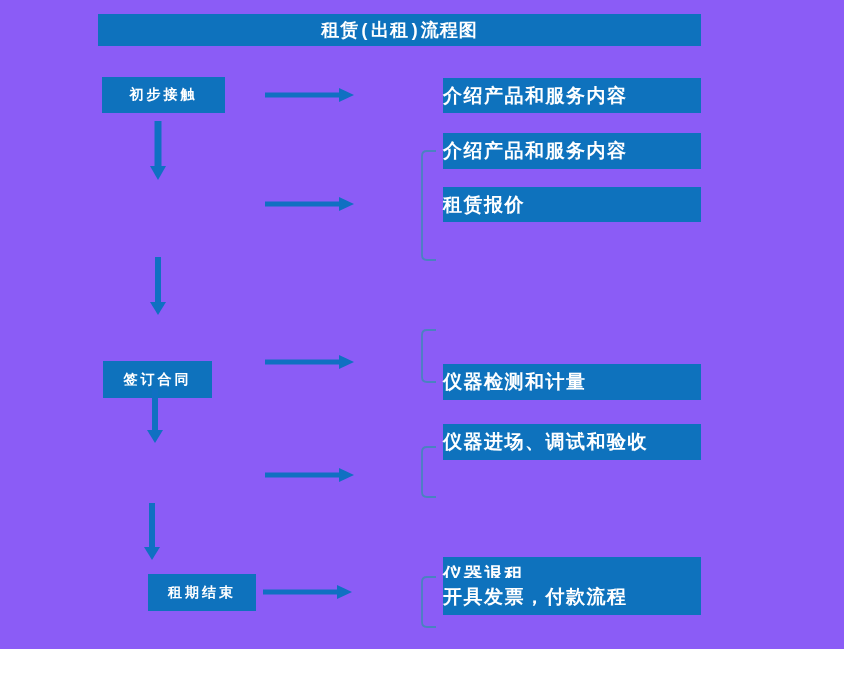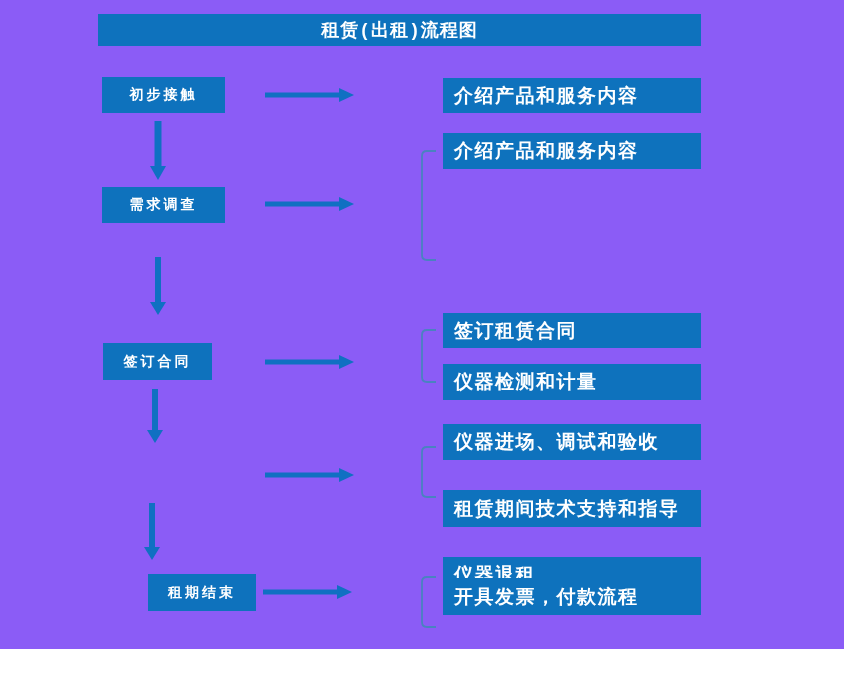--- a/index.html
+++ b/index.html
@@ -29,27 +29,26 @@
     letter-spacing: 1px;
   }
   .step-box {
     justify-content: center;
     font-size: 14px;
     letter-spacing: 3px;
   }
   .out-box {
     left: 443px; width: 258px;
     justify-content: flex-start;
-    padding-left: 11px;
     font-size: 19px;
     letter-spacing: 1.5px;
   }
   #step-1 { left: 102px; top: 77px;  width: 123px; height: 36px; }
   #step-2 { left: 102px; top: 187px; width: 123px; height: 36px; }
-  #step-3 { left: 103px; top: 343px; width: 109px; height: 37px; }
+  #step-3 { left: 103px; top: 361px; width: 109px; height: 37px; }
   #step-4 { left: 100px; top: 457px; width: 109px; height: 36px; }
   #step-5 { left: 100px; top: 574px; width: 108px; height: 37px; margin-left: 48px; }
   #out-1-1 { top: 78px;  height: 35px; }
   #out-2-1 { top: 133px; height: 36px; }
   #out-2-2 { top: 187px; height: 35px; }
   #out-2-3 { top: 243px; height: 35px; }
   #out-3-1 { top: 313px; height: 35px; }
   #out-3-2 { top: 364px; height: 36px; }
   #out-4-1 { top: 424px; height: 36px; }
   #out-4-2 { top: 490px; height: 37px; }
@@ -66,30 +65,28 @@
   .bracket     { stroke: #4a82c0; stroke-width: 1.8; fill: none; }
 </style>
 </head>
 <body>
 
 <div id="canvas">
 
   <div class="blue-box title-bar">租赁(出租)流程图</div>
 
   <div class="blue-box step-box" id="step-1">初步接触</div>
-  <div class="blue-box step-box" id="step-2">需求调查</div>
   <div class="blue-box step-box" id="step-3">签订合同</div>
   <div class="blue-box step-box" id="step-5">租期结束</div>
 
   <div class="blue-box out-box" id="out-1-1">介绍产品和服务内容</div>
   <div class="blue-box out-box" id="out-2-1">介绍产品和服务内容</div>
-  <div class="blue-box out-box" id="out-3-1">签订租赁合同</div>
+  <div class="blue-box out-box" id="out-2-2">租赁报价</div>
   <div class="blue-box out-box" id="out-4-1">仪器进场、调试和验收</div>
   <div class="blue-box out-box" id="out-3-2">仪器检测和计量</div>
-  <div class="blue-box out-box" id="out-4-2">租赁期间技术支持和指导</div>
   <div class="blue-box out-box" id="out-5-1">仪器退租</div>
   <div class="blue-box out-box" id="out-5-2">开具发票，付款流程</div>
 
   <svg id="connector-layer" viewBox="0 0 844 688" xmlns="http://www.w3.org/2000/svg">
 
     <g>
       <line class="arrow-shaft" x1="265" y1="95" x2="340" y2="95" stroke-width="5"></line>
       <polygon class="arrow-head" points="339,88 354,95 339,102"></polygon>
     </g>
     <g>

